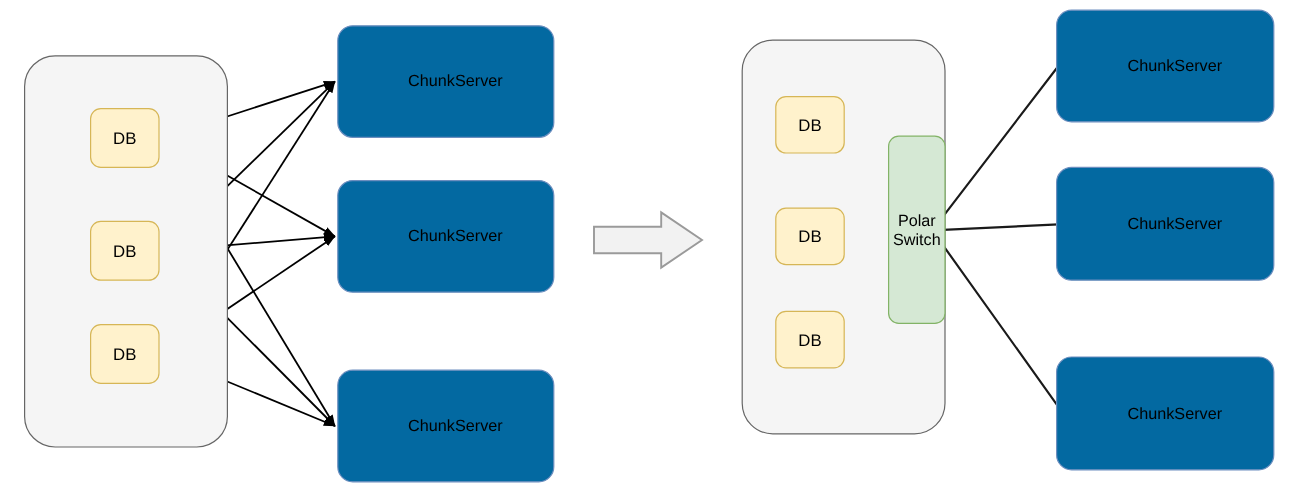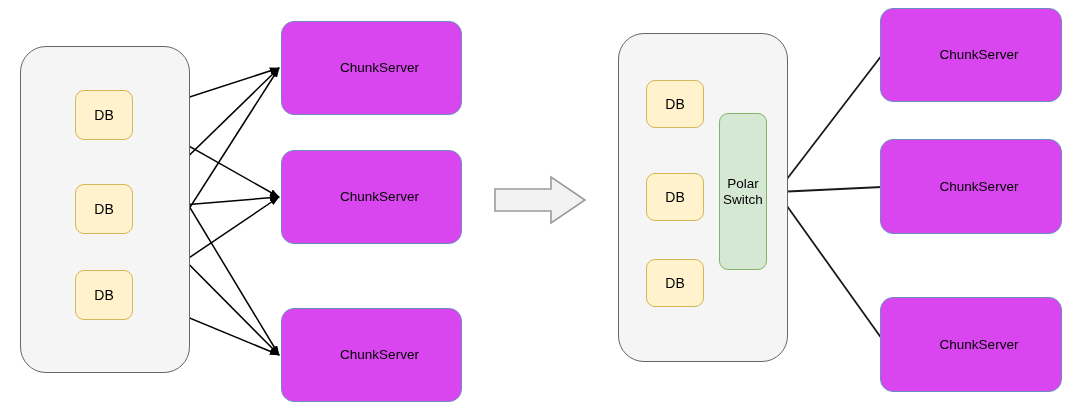--- a/index.html
+++ b/index.html
@@ -41,21 +41,21 @@
     border: 1.2px solid #666666;
     border-radius: 26px;
   }
   .db-box {
     background: #fff2cc;
     border: 1.4px solid #d6b656;
     border-radius: 9px;
     font-size: 14px;
   }
   .chunk-box {
-    background: #d946ef;
+    background: #0369a1;
     border: 1.3px solid #6c8ebf;
     border-radius: 13px;
     font-size: 13.5px;
     padding-left: 16px;
   }
   .switch-box {
     background: #d5e8d4;
     border: 1.4px solid #82b366;
     border-radius: 9px;
     font-size: 13.5px;
@@ -133,21 +133,21 @@
   <div class="node db-box" style="left:646px; top:80px; width:58px; height:48px;">
     <span>DB</span>
   </div>
   <div class="node db-box" style="left:646px; top:173px; width:58px; height:48px;">
     <span>DB</span>
   </div>
   <div class="node db-box" style="left:646px; top:259px; width:58px; height:48px;">
     <span>DB</span>
   </div>
 
-  <div class="node switch-box" style="left:719px; top:113px; width:48px; height:157px;">
+  <div class="node switch-box" style="left:740px; top:113px; width:48px; height:157px;">
     <span>Polar
 Switch</span>
   </div>
 
   <div class="node chunk-box" style="left:880px; top:8px; width:182px; height:94px;">
     <span>ChunkServer</span>
   </div>
   <div class="node chunk-box" style="left:880px; top:139px; width:182px; height:95px;">
     <span>ChunkServer</span>
   </div>

